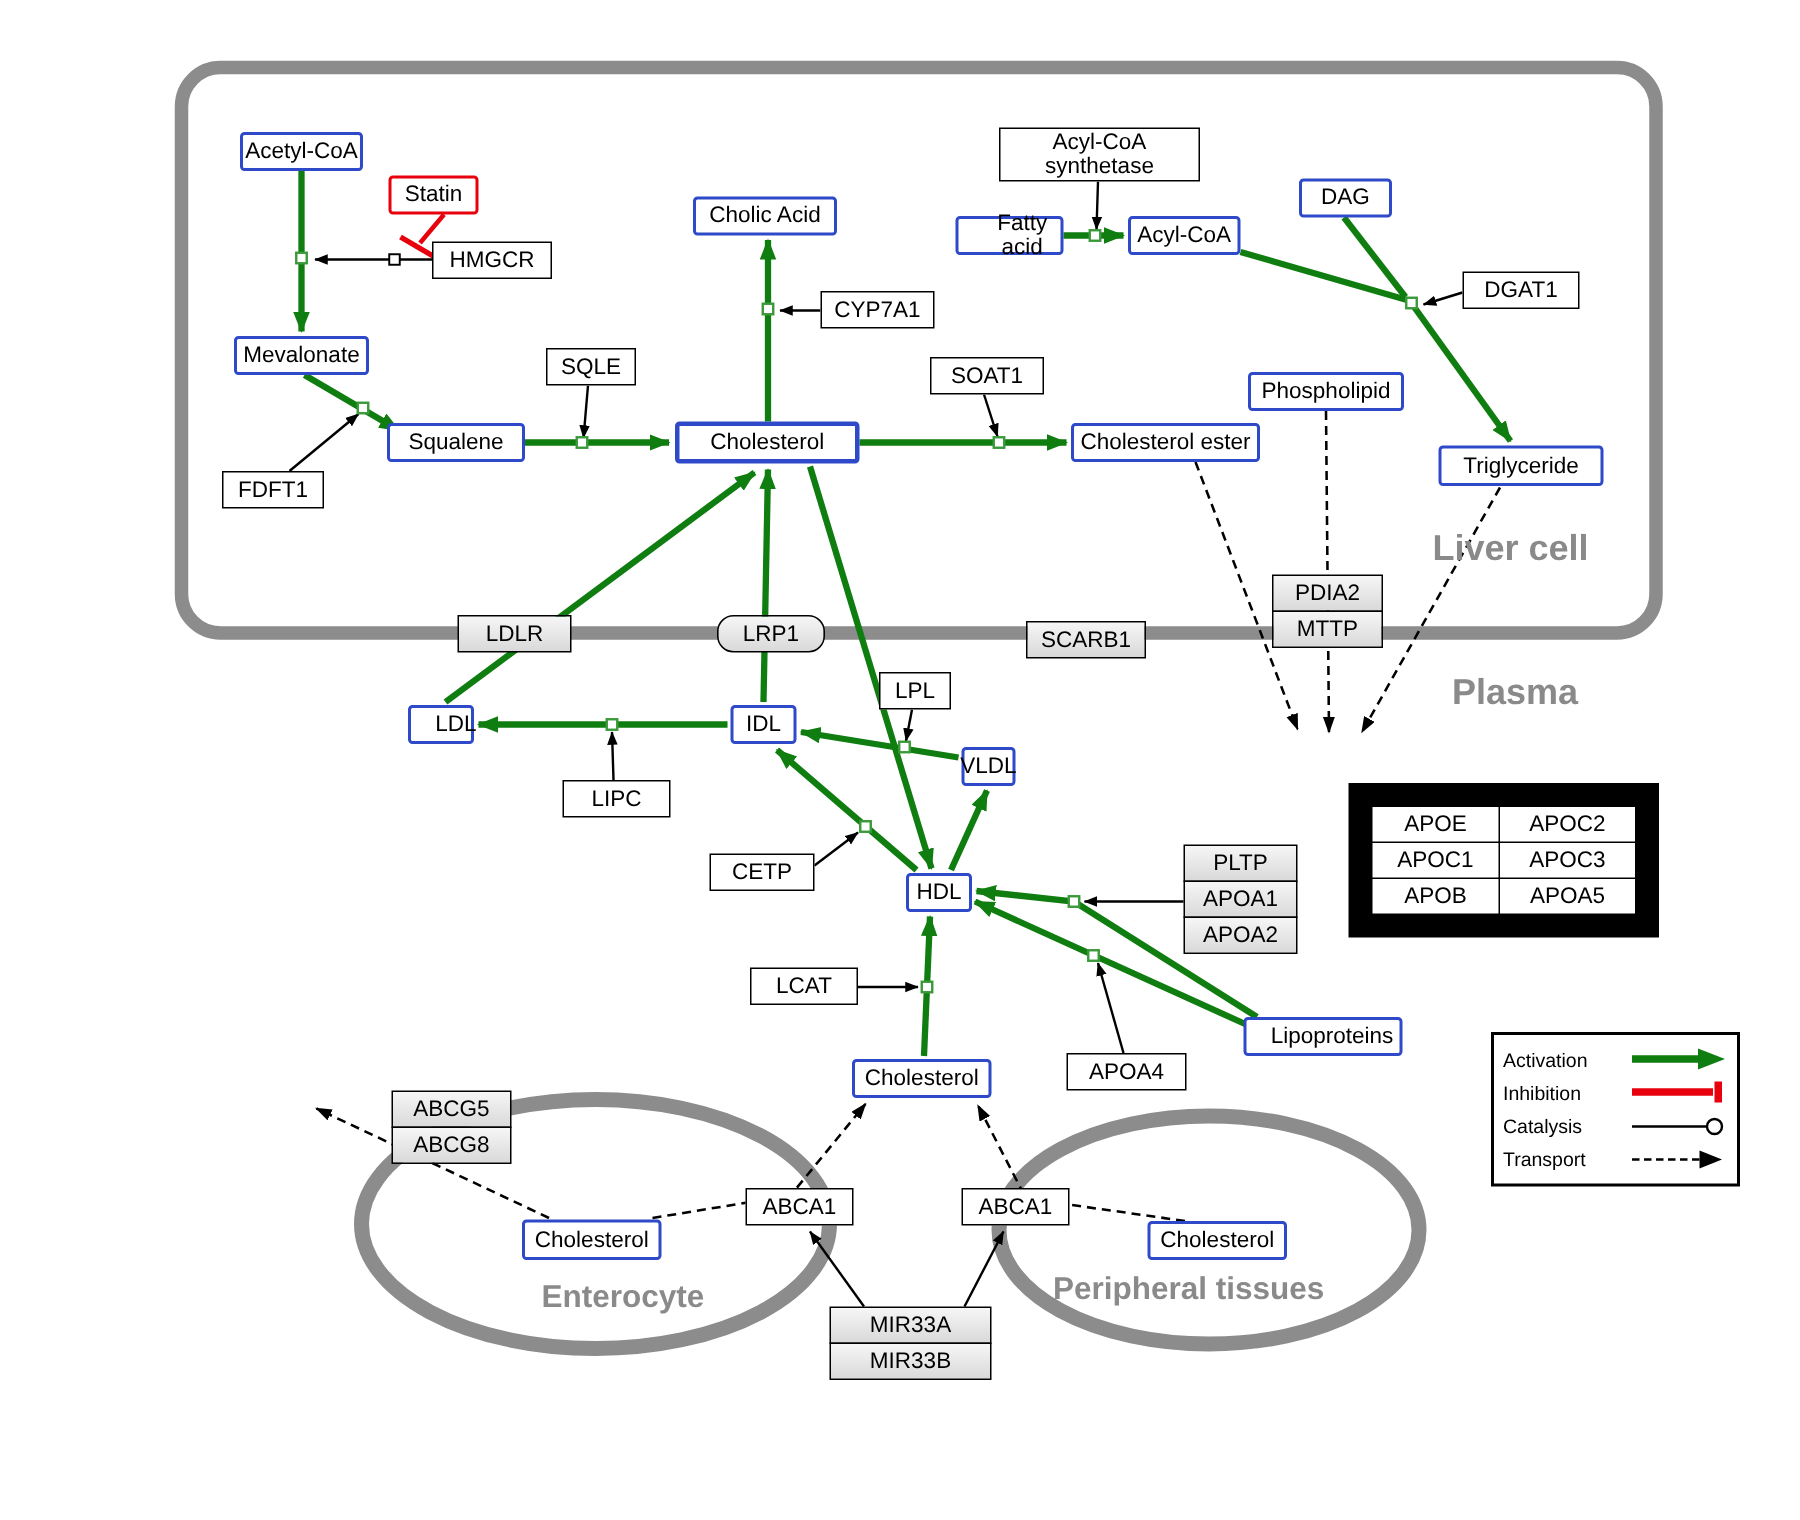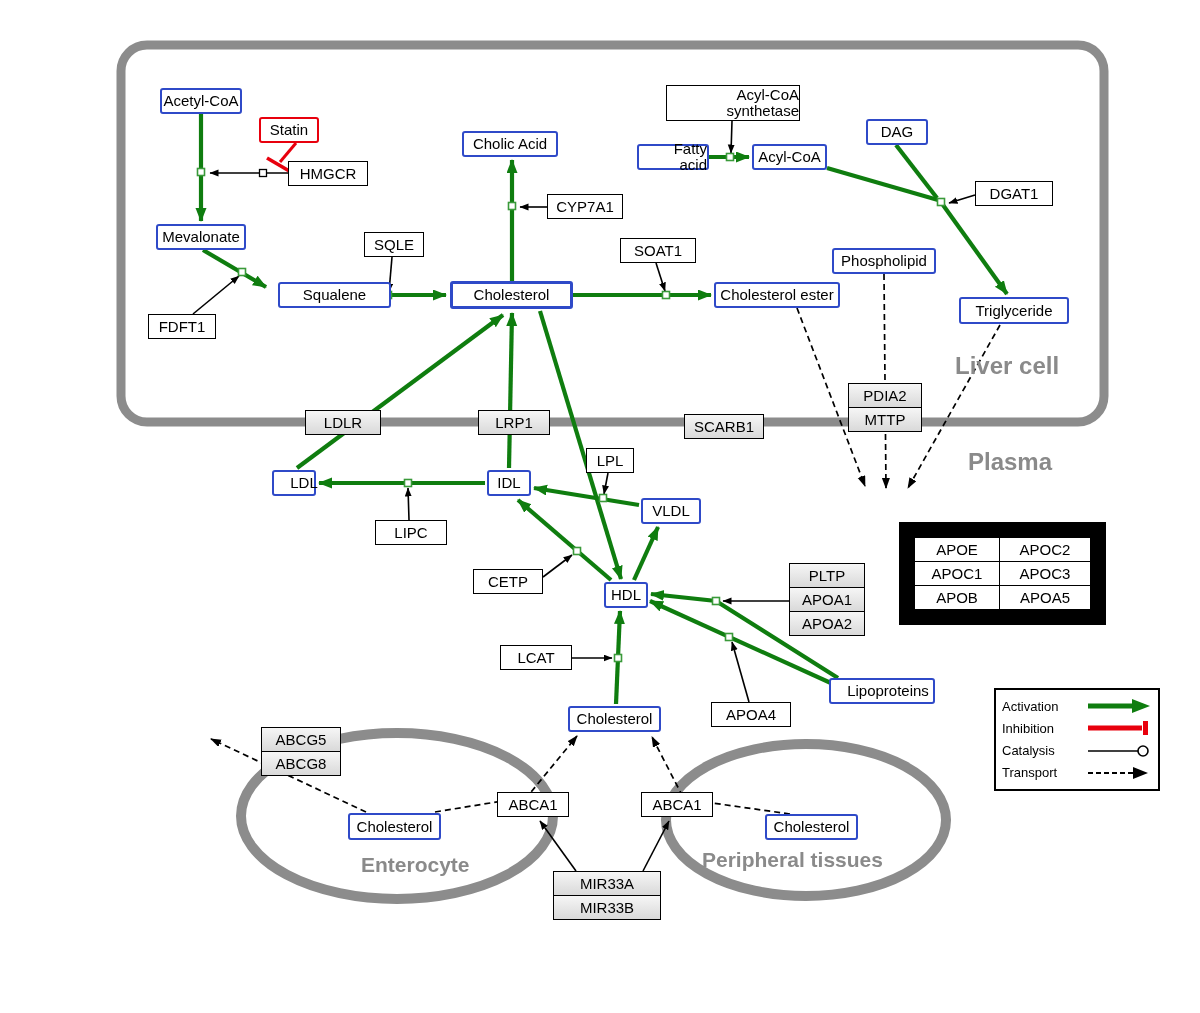--- a/index.html
+++ b/index.html
@@ -1,20 +1,20 @@
 <!DOCTYPE html>
 <html><head>
 <meta charset="utf-8">
 <style>
   html,body{margin:0;padding:0;background:#fff;}
   .stage{position:relative;width:1200px;height:1013px;background:#fff;overflow:hidden;
          font-family:"Liberation Sans",sans-serif;}
   svg.layer{position:absolute;left:0;top:0;}
   .node{position:absolute;display:flex;align-items:center;justify-content:center;
-        font-size:15px;color:#000;background:#fff;box-sizing:border-box;text-align:right;
+        font-size:15px;color:#000;background:#fff;box-sizing:border-box;text-align:center;
         line-height:1.05;white-space:normal;}
   .met{border:2px solid #2f4ac8;border-radius:3px;}
   .met.strong{border-width:3px;}
   .drug{border:2px solid #e8000d;border-radius:3px;}
   .enz{border:1px solid #000;}
   .gray{background:linear-gradient(#f6f6f6,#d9d9d9);}
   .complabel{position:absolute;color:#8a8a8a;font-weight:bold;}
   .apo-table{position:absolute;display:grid;grid-template-columns:84px 90px;gap:1px;
              background:#000;padding:16px;}
   .apo-cell{background:#fff;height:23px;display:flex;align-items:center;justify-content:center;
@@ -126,32 +126,32 @@
     </g>
   </svg>
 
   <div class="complabel" style="left:955px;top:352px;font-size:24px;">Liver cell</div>
   <div class="complabel" style="left:968px;top:448px;font-size:24px;">Plasma</div>
   <div class="complabel" style="left:333px;top:853px;font-size:21px;margin-left:28px;">Enterocyte</div>
   <div class="complabel" style="left:702px;top:848px;font-size:21px;">Peripheral tissues</div>
 
   <div class="node met" style="left:160px;top:88px;width:82px;height:26px;">Acetyl-CoA</div>
   <div class="node met" style="left:156px;top:224px;width:90px;height:26px;">Mevalonate</div>
-  <div class="node met" style="left:258px;top:282px;width:113px;height:26px;margin-left:20px;">Squalene</div>
+  <div class="node met" style="left:258px;top:282px;width:92px;height:26px;">Squalene</div>
   <div class="node met strong" style="left:450px;top:281px;width:123px;height:28px;">Cholesterol</div>
   <div class="node met" style="left:462px;top:131px;width:96px;height:26px;">Cholic Acid</div>
   <div class="node met" style="left:637px;top:144px;width:72px;height:26px;padding-left:17px;">Fatty acid</div>
   <div class="node met" style="left:752px;top:144px;width:75px;height:26px;">Acyl-CoA</div>
   <div class="node met" style="left:866px;top:119px;width:62px;height:26px;">DAG</div>
   <div class="node met" style="left:832px;top:248px;width:104px;height:26px;">Phospholipid</div>
   <div class="node met" style="left:714px;top:282px;width:126px;height:26px;">Cholesterol ester</div>
   <div class="node met" style="left:959px;top:297px;width:110px;height:27px;">Triglyceride</div>
   <div class="node met" style="left:272px;top:470px;width:44px;height:26px;padding-left:20px;">LDL</div>
   <div class="node met" style="left:487px;top:470px;width:44px;height:26px;">IDL</div>
-  <div class="node met" style="left:641px;top:498px;width:60px;height:26px;">VLDL</div>
+  <div class="node met" style="left:641px;top:498px;width:36px;height:26px;">VLDL</div>
   <div class="node met" style="left:604px;top:582px;width:44px;height:26px;">HDL</div>
   <div class="node met" style="left:568px;top:706px;width:93px;height:26px;">Cholesterol</div>
   <div class="node met" style="left:829px;top:678px;width:106px;height:26px;padding-left:12px;">Lipoproteins</div>
   <div class="node met" style="left:348px;top:813px;width:93px;height:27px;">Cholesterol</div>
   <div class="node met" style="left:765px;top:814px;width:93px;height:26px;">Cholesterol</div>
 
   <div class="node drug" style="left:259px;top:117px;width:60px;height:26px;">Statin</div>
 
   <div class="node enz" style="left:288px;top:161px;width:80px;height:25px;">HMGCR</div>
   <div class="node enz" style="left:148px;top:314px;width:68px;height:25px;">FDFT1</div>
@@ -162,21 +162,21 @@
   <div class="node enz" style="left:975px;top:181px;width:78px;height:25px;">DGAT1</div>
   <div class="node enz" style="left:586px;top:448px;width:48px;height:25px;">LPL</div>
   <div class="node enz" style="left:375px;top:520px;width:72px;height:25px;">LIPC</div>
   <div class="node enz" style="left:473px;top:569px;width:70px;height:25px;">CETP</div>
   <div class="node enz" style="left:500px;top:645px;width:72px;height:25px;">LCAT</div>
   <div class="node enz" style="left:711px;top:702px;width:80px;height:25px;">APOA4</div>
   <div class="node enz" style="left:497px;top:792px;width:72px;height:25px;">ABCA1</div>
   <div class="node enz" style="left:641px;top:792px;width:72px;height:25px;">ABCA1</div>
 
   <div class="node enz gray" style="left:305px;top:410px;width:76px;height:25px;">LDLR</div>
-  <div class="node enz gray" style="left:478px;top:410px;width:72px;height:25px;">LRP1</div>
+  <div class="node enz gray" style="left:478px;top:410px;width:72px;height:25px;border-radius:11px;">LRP1</div>
   <div class="node enz gray" style="left:684px;top:414px;width:80px;height:25px;">SCARB1</div>
   <div class="node enz gray" style="left:848px;top:383px;width:74px;height:25px;">PDIA2</div>
   <div class="node enz gray" style="left:848px;top:407px;width:74px;height:25px;">MTTP</div>
   <div class="node enz gray" style="left:789px;top:563px;width:76px;height:25px;">PLTP</div>
   <div class="node enz gray" style="left:789px;top:587px;width:76px;height:25px;">APOA1</div>
   <div class="node enz gray" style="left:789px;top:611px;width:76px;height:25px;">APOA2</div>
   <div class="node enz gray" style="left:261px;top:727px;width:80px;height:25px;">ABCG5</div>
   <div class="node enz gray" style="left:261px;top:751px;width:80px;height:25px;">ABCG8</div>
   <div class="node enz gray" style="left:553px;top:871px;width:108px;height:25px;">MIR33A</div>
   <div class="node enz gray" style="left:553px;top:895px;width:108px;height:25px;">MIR33B</div>

